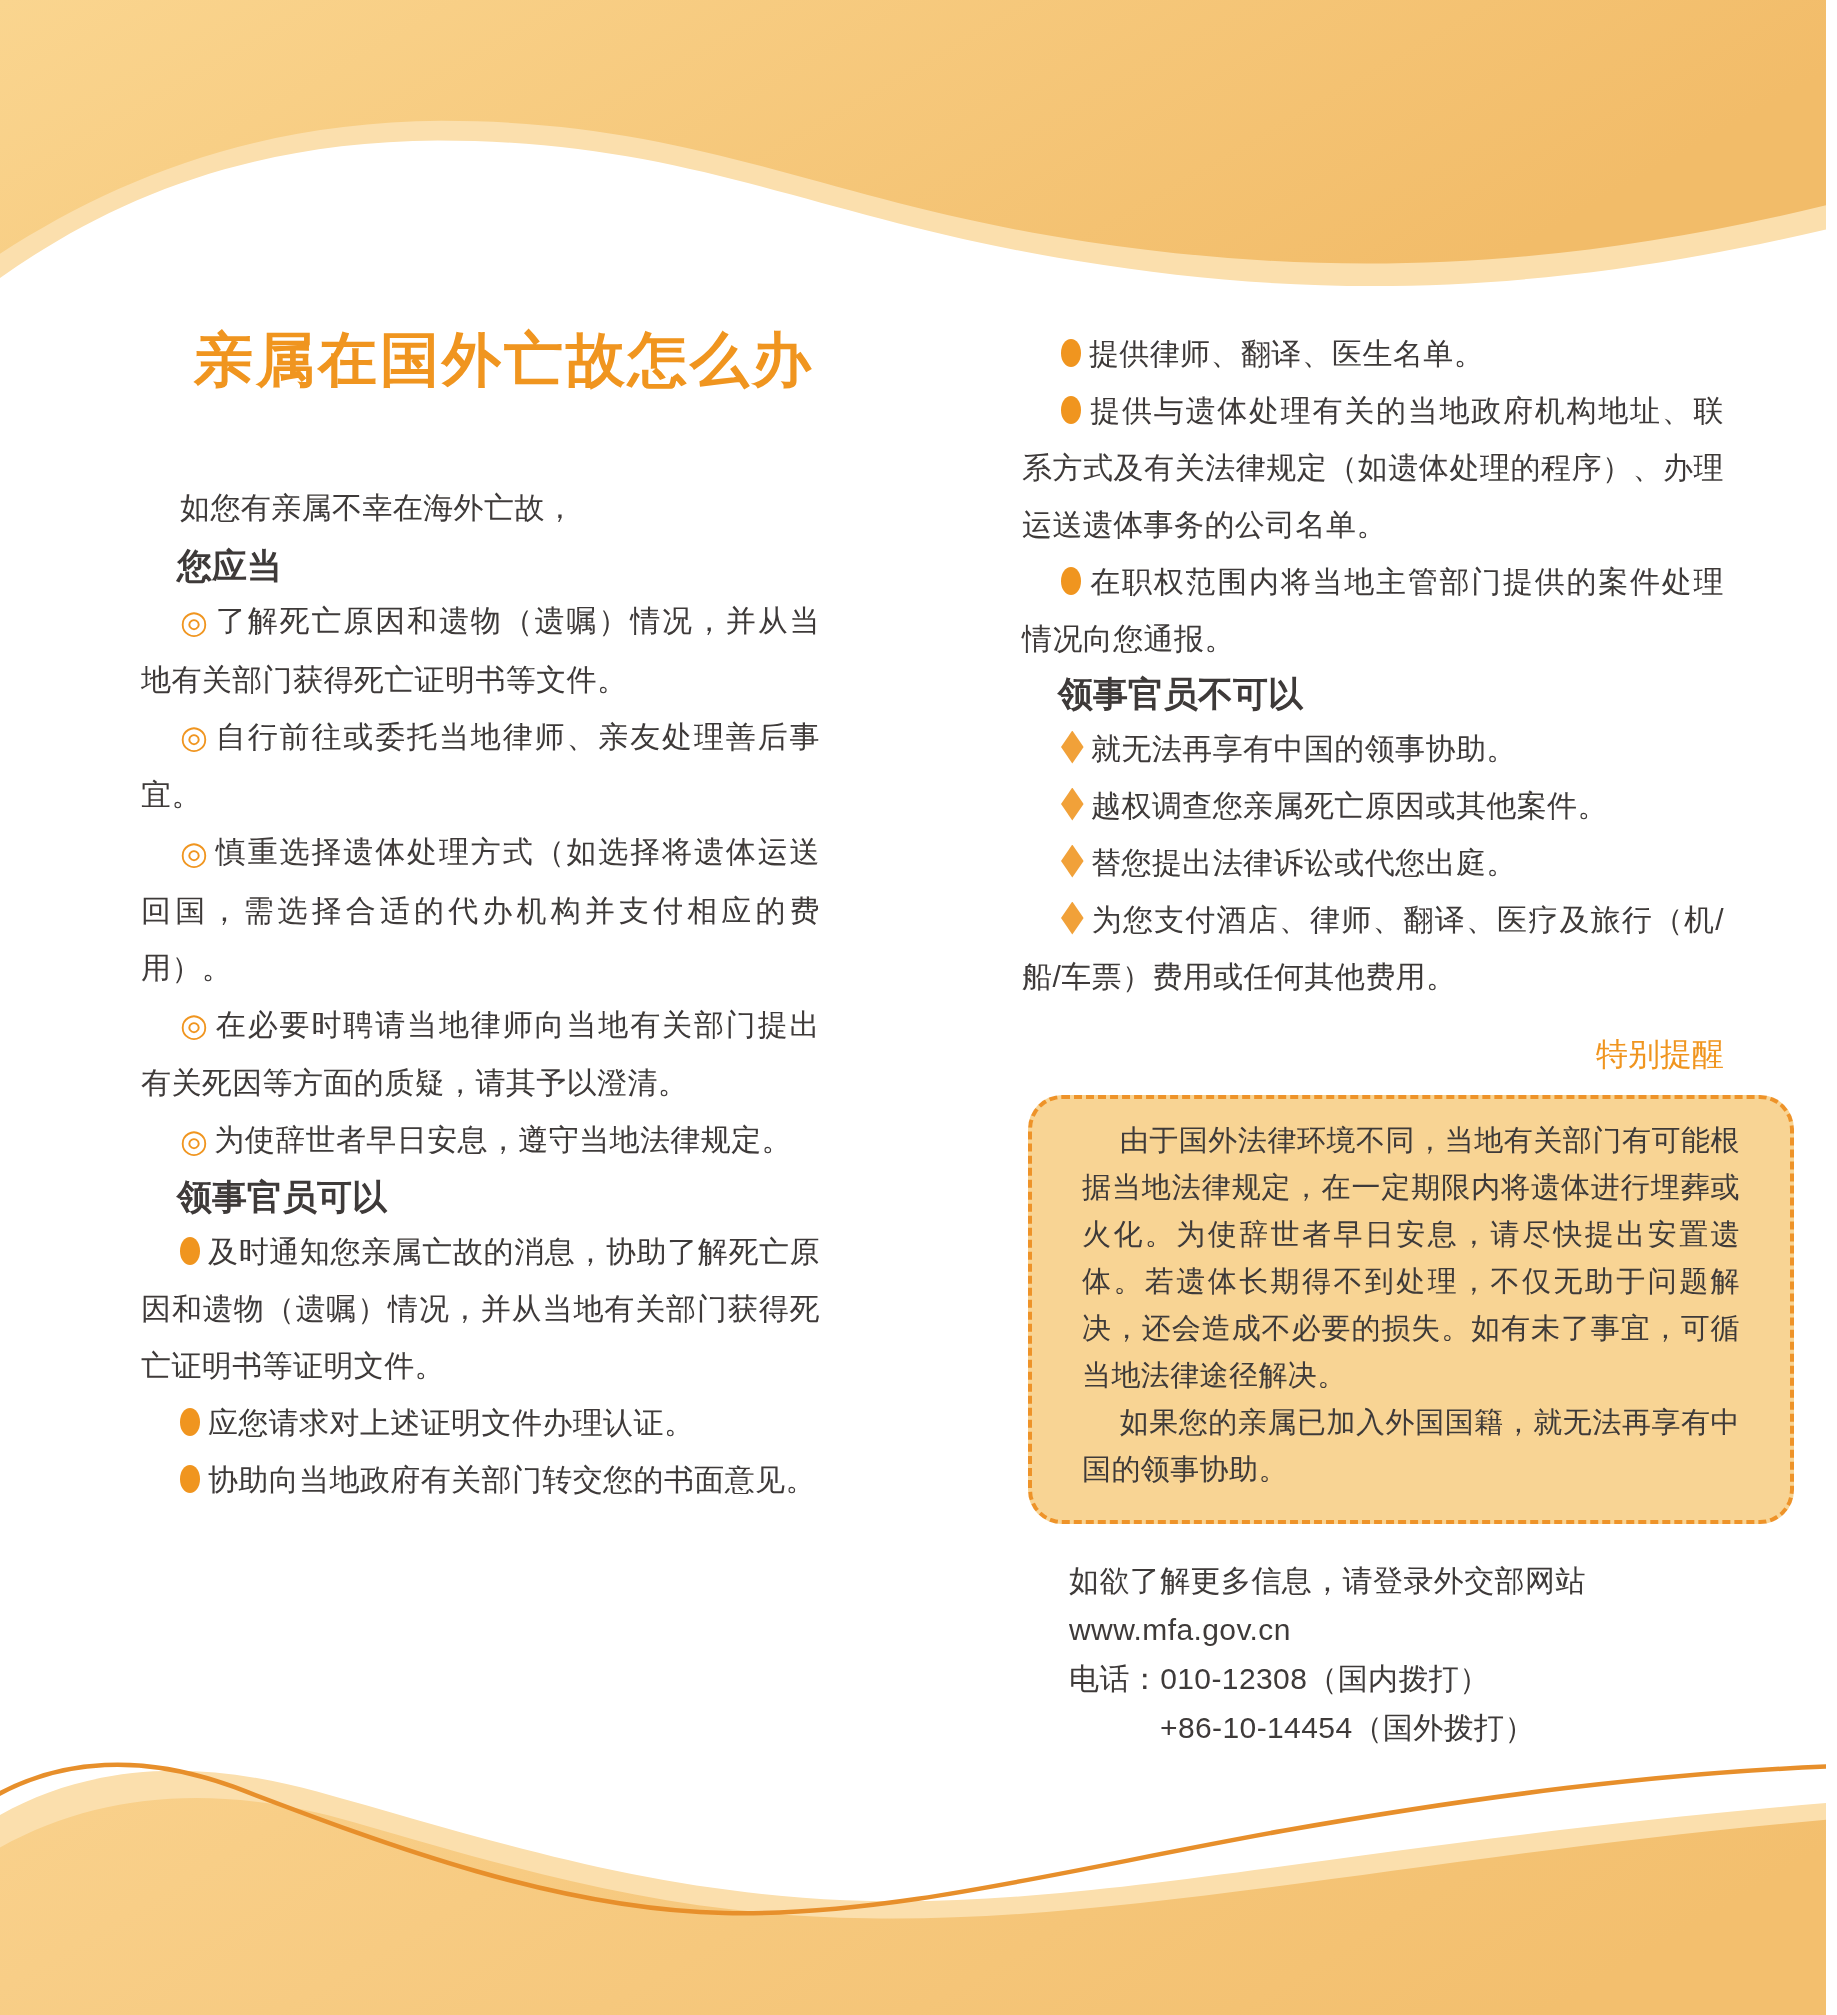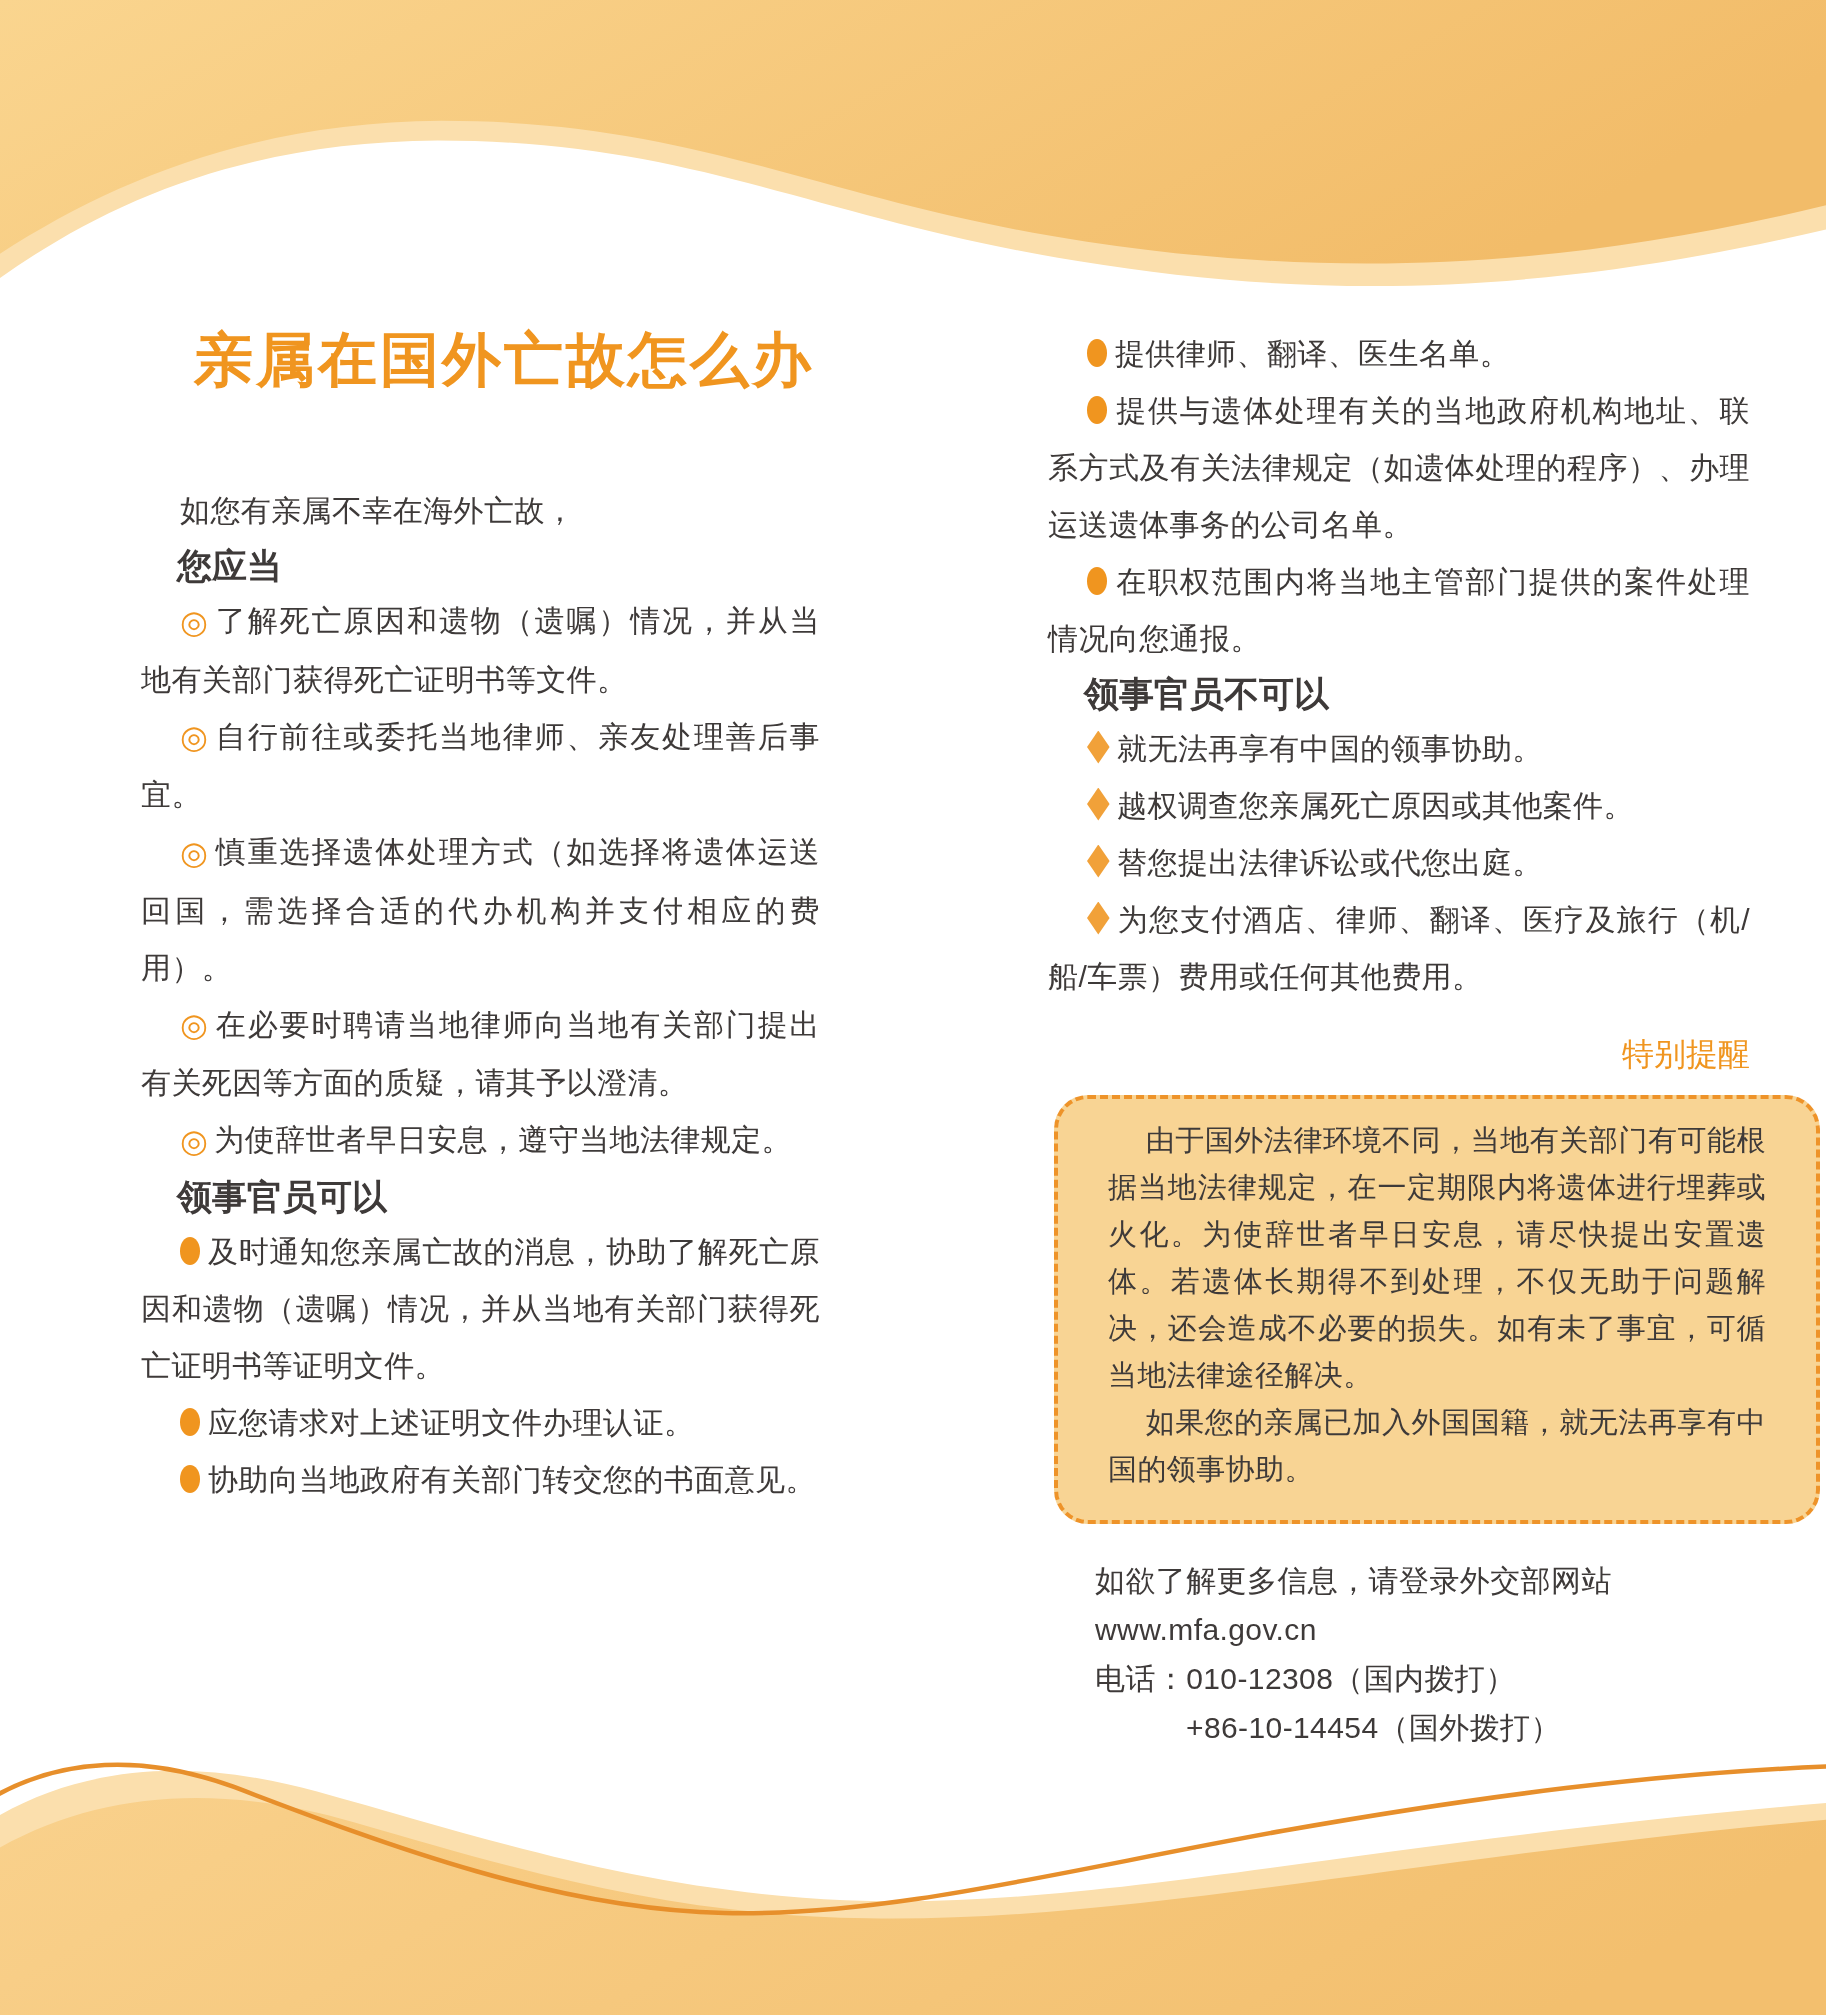--- a/index.html
+++ b/index.html
@@ -22,41 +22,41 @@
 
   
   .wave-top,.wave-bottom{position:absolute;left:0;width:1838px;pointer-events:none;}
   .wave-top{top:0;height:287px;}
   .wave-bottom{bottom:0;height:302px;}
   .wave-top svg,.wave-bottom svg{display:block;width:100%;height:100%;}
 
   
   .col{position:absolute;top:325px;}
   .col-left{left:141px;width:679px;}
-  .col-right{left:1048px;width:702px;}
+  .col-right{left:1022px;width:702px;}
 
   .page-title{
     margin:0 0 0 0;
     padding-left:53px;
     font-family:"DejaVu Serif","Liberation Serif",serif;
     font-weight:700;
     font-size:59px;line-height:69px;
     letter-spacing:3px;
     color:var(--accent);
     white-space:nowrap;
   }
 
   p{margin:0;}
   .body-text{
     font-size:30px;line-height:57px;
     text-align:justify;
     letter-spacing:0.4px;
   }
   .indent{text-indent:1.3em;}
-  .intro{margin-top:88px;}
+  .intro{margin-top:88px;font-family:Liberation Mono, monospace;}
 
   h2.sec-heading{
     margin:0;padding-left:36px;
     font-size:35px;line-height:53px;
     font-weight:600;color:var(--text);
   }
   .h-should{margin-top:66px;margin-bottom:7.5px;}
   .h-can{margin-top:32px;margin-bottom:7.5px;}
   .h-cannot{margin-top:34px;margin-bottom:7.5px;}
 

